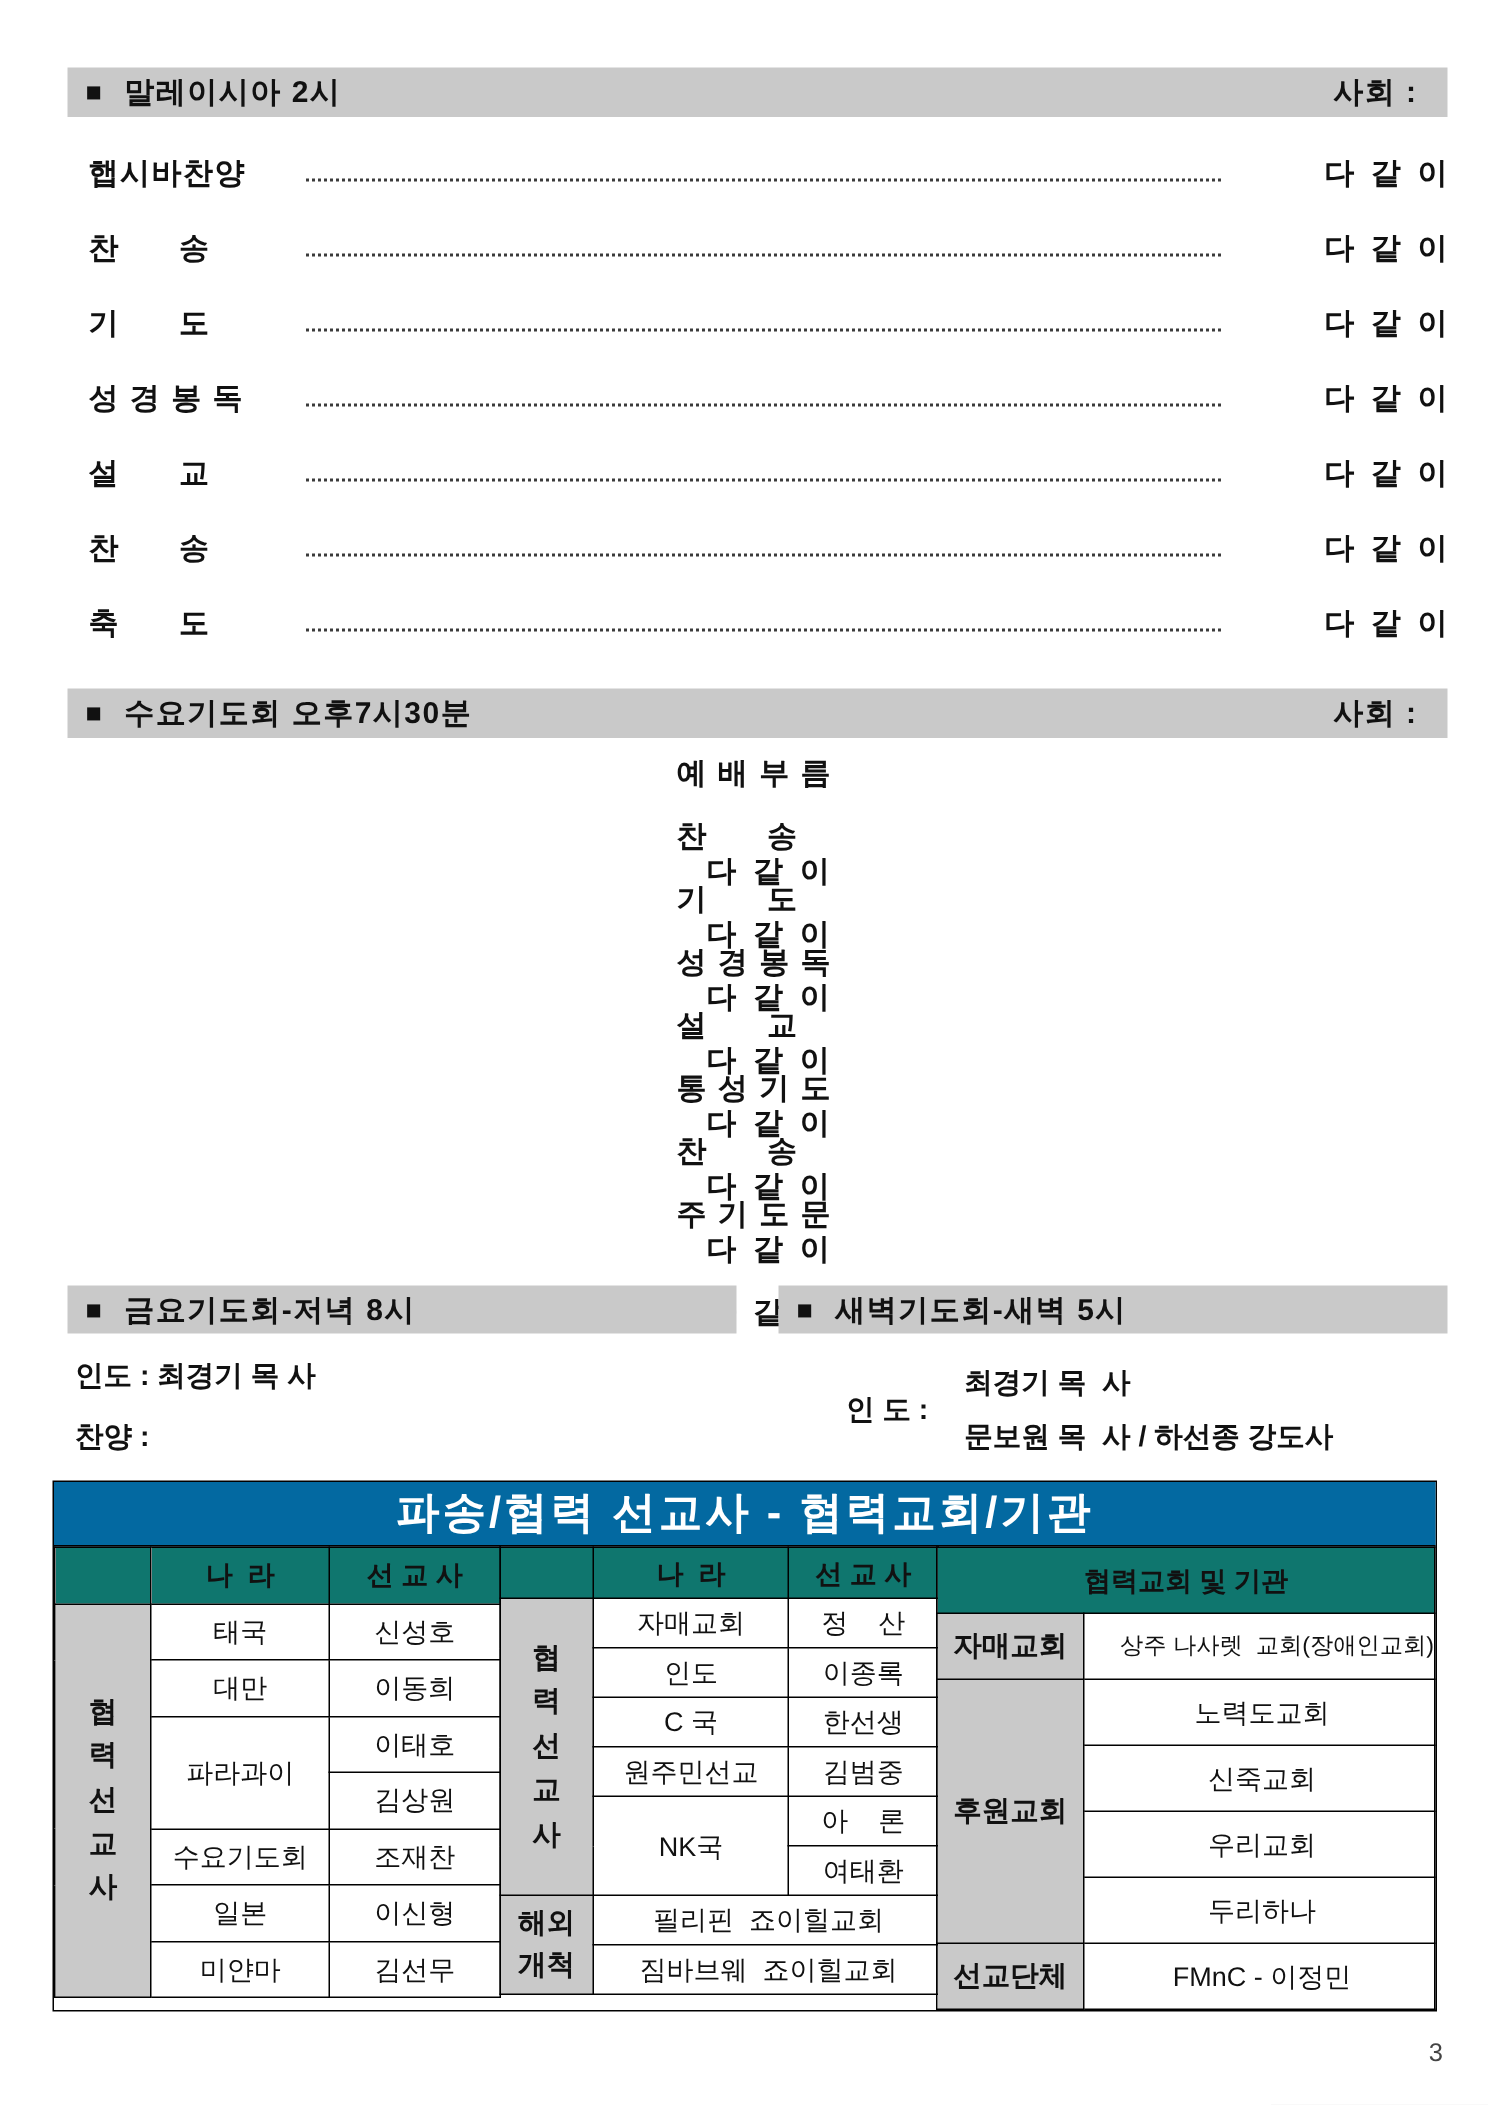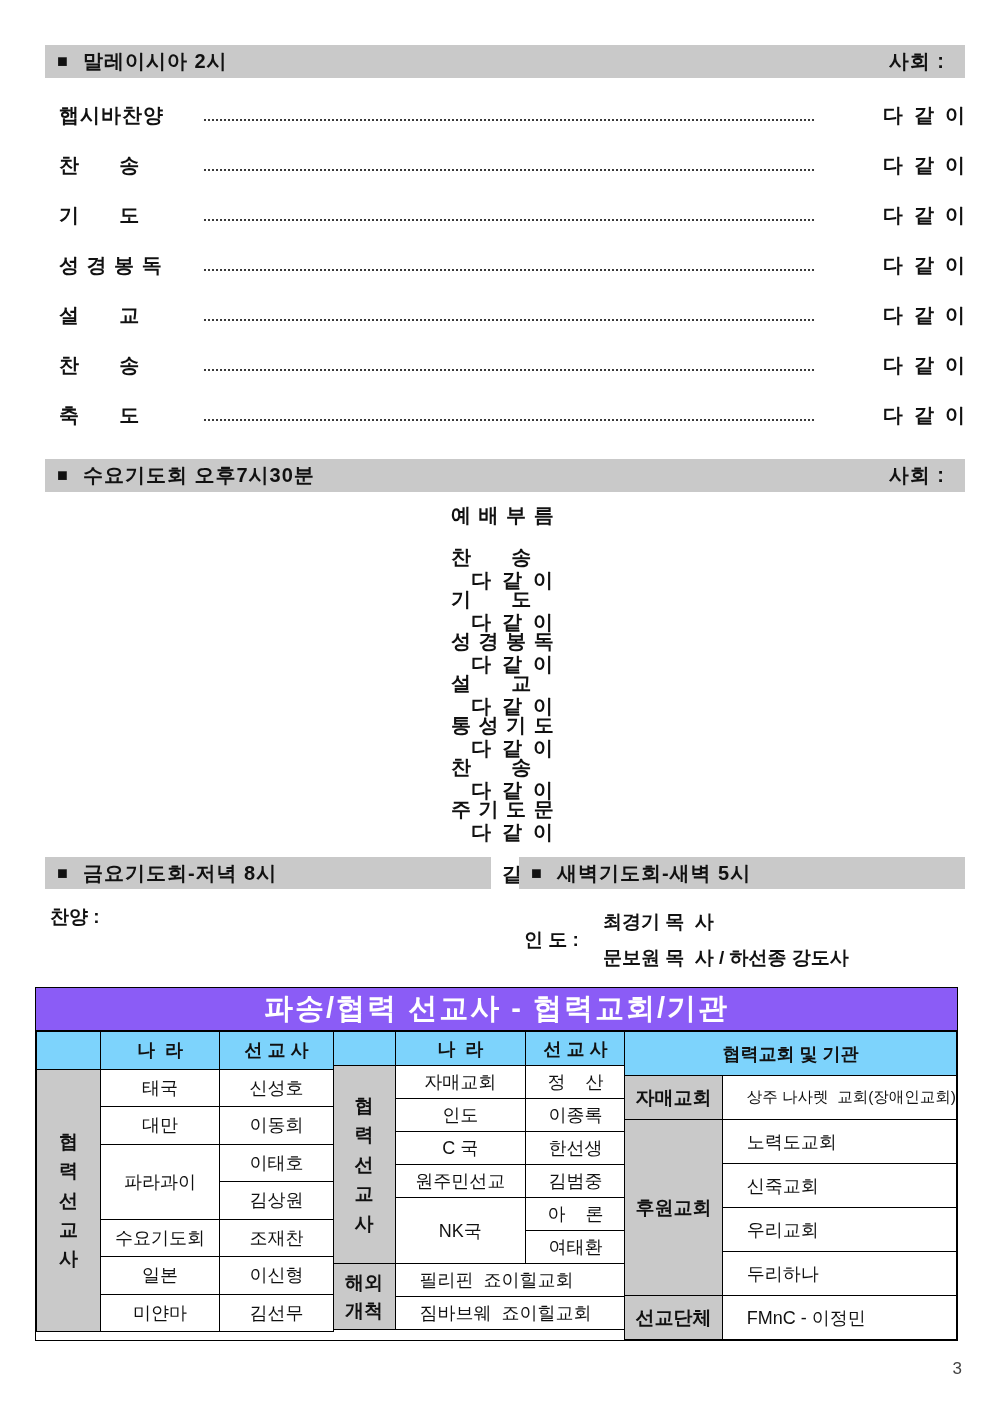--- a/index.html
+++ b/index.html
@@ -24,39 +24,39 @@
   .svc-label { width:122px; font-weight:bold; font-size:20px; white-space:pre; letter-spacing:1px; }
   .dots { flex:1; border-top:2.4px dotted #3b3b3b; height:0; margin:10px 56px 0 10px; }
   .attendee { font-weight:bold; font-size:20px; white-space:pre; }
   
   .two-col { display:flex; gap:28px; margin-top:19px; }
   .col-fri { width:446px; }
   .col-dawn { flex:1; }
   .mini-bar { height:32px; }
   .fri-line { margin:15px 0 0 5px; font-size:19px; font-weight:bold; white-space:pre; }
   .leader-row { display:flex; align-items:center; margin:20px 0 0 5px; font-size:19px; font-weight:bold; }
-  .ldr-label { white-space:pre; }
+  .ldr-label { white-space:pre;margin-left:40px; }
   .ldr-names { margin-left:24px; display:flex; flex-direction:column; gap:10px; }
   .ldr-names div { white-space:pre; }
   
   .mission-table { margin:16px 0 0 -10px; width:923px; }
   .mt-frame { border:1.5px solid #000; }
   .mt-title {
-    height:43px; background:#8b5cf6; color:#fff; font-size:29px; font-weight:bold;
+    height:43px; background:#0369a1; color:#fff; font-size:29px; font-weight:bold;
     display:flex; align-items:center; justify-content:center; letter-spacing:2px;
     border-bottom:1.5px solid #000; white-space:pre;
   }
   .mt-groups { display:flex; }
   .mt-groups table { border-collapse:collapse; table-layout:fixed; height:298px; }
   .mt-groups table + table { margin-left:-1.5px; }
   td { border:1.5px solid #000; font-size:18px; text-align:center; vertical-align:middle; padding:0; overflow:hidden; white-space:pre; }
-  tr.hdr td { background:#7dd3fc; font-weight:bold; height:34px; font-size:18px; }
+  tr.hdr td { background:#0f766e; font-weight:bold; height:34px; font-size:18px; }
   td.lbl { background:#c9c9c9; font-weight:bold; line-height:1.55; font-size:19px; }
   td.lbl2 { line-height:1.45; }
-  td.lt { text-align:left; padding-left:24px; }
+  td.lt { text-align:center; padding-left:4px; }
   td.fit { font-size:15.5px; padding-left:24px; text-align:left; }
   .tblA tr { height:37.5px; } .tblB tr { height:33px; } .tblC tr { height:44px; }
   .pagenum { position:absolute; right:30px; bottom:24px; font-size:17px; color:#444; }
 </style>
 </head>
 <body>
 
 <div class="page">
 
   <div>
@@ -153,20 +153,21 @@
         </div>
     </div>
   </div>
 
   <div class="two-col">
     <div class="col-fri">
       <div class="bar mini-bar">
         <span class="bullet">■</span>
         <span class="bar-title">금요기도회-저녁 8시</span>
       </div>
+      <div class="fri-line"><span>인도 :</span><span> </span><span>최경기 목 사</span></div>
       <div class="fri-line"><span>찬양 :</span></div>
     </div>
     <div class="col-dawn">
       <div class="bar mini-bar">
         <span class="bullet">■</span>
         <span class="bar-title">새벽기도회-새벽 5시</span>
       </div>
       <div class="leader-row">
         <span class="ldr-label">인 도 :</span>
         <div class="ldr-names">

